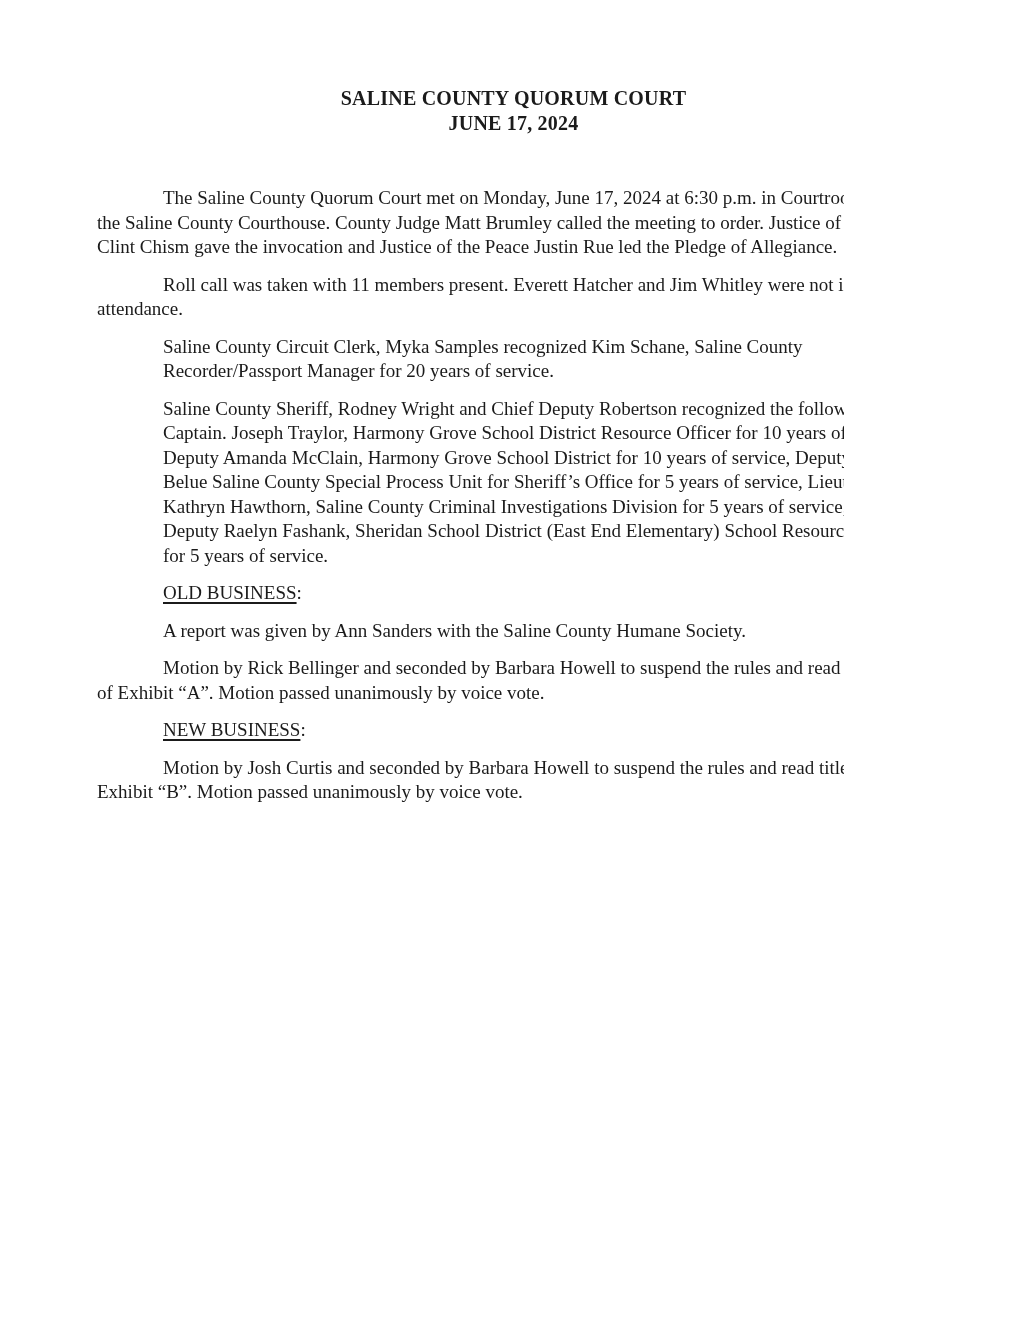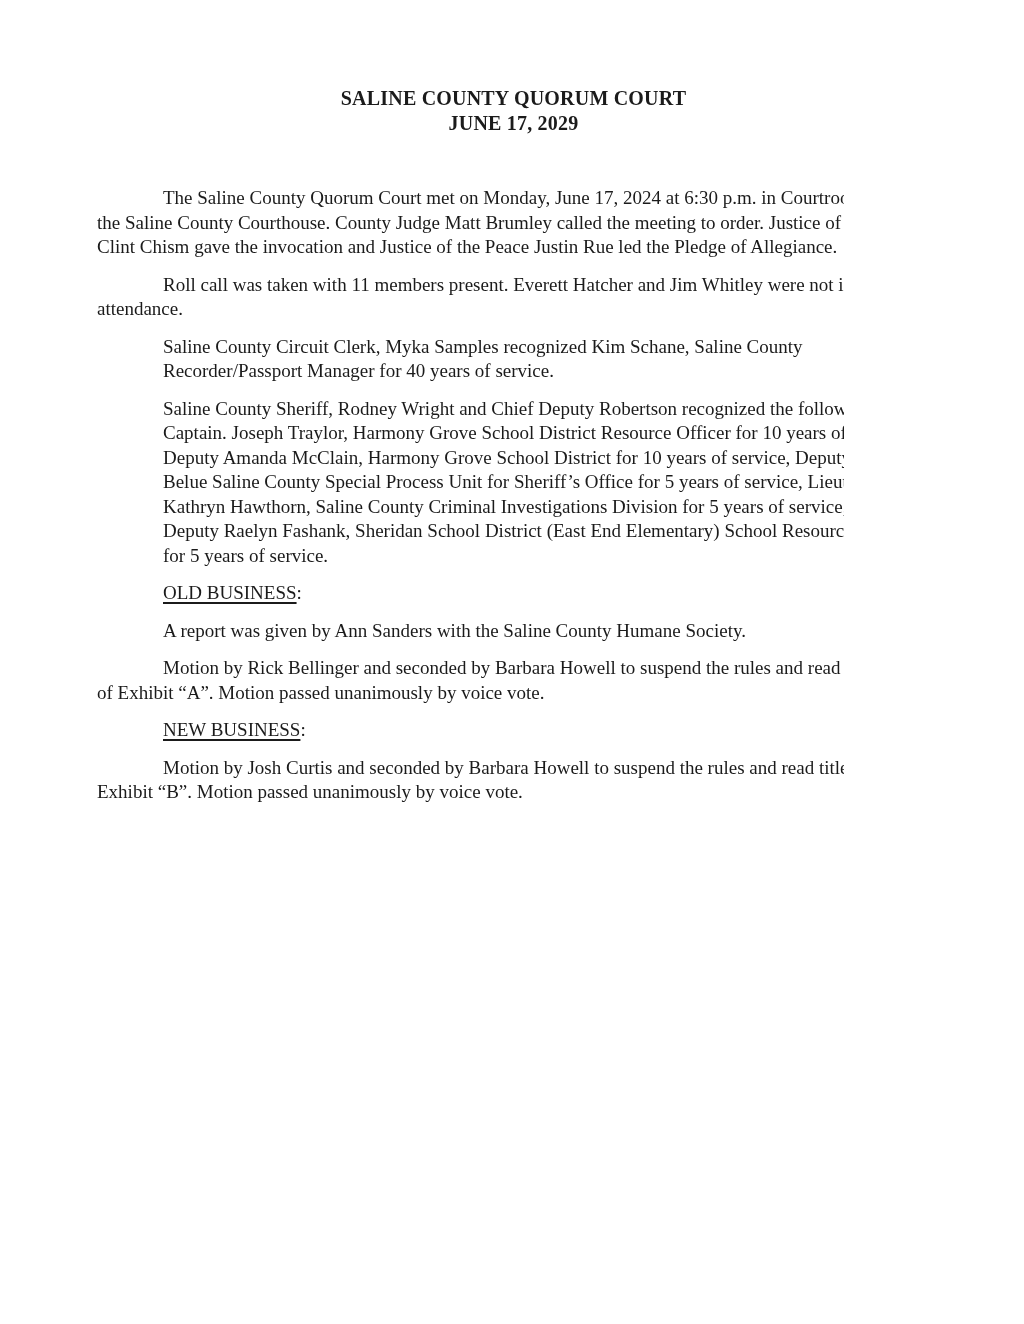--- a/index.html
+++ b/index.html
@@ -58,30 +58,30 @@
   }
 </style>
 </head>
 <body>
 
 <div class="page">
   <div class="content">
 
     <div class="title">
       <div>SALINE COUNTY QUORUM COURT</div>
-      <div>JUNE 17, 2029</div>
+      <div>JUNE 17, 2024</div>
     </div>
 
     <p class="para first">The Saline County Quorum Court met on Monday, June 17, 2024 at 6:30 p.m. in Courtroom #3 at the Saline County Courthouse. County Judge Matt Brumley called the meeting to order. Justice of the Peace Clint Chism gave the invocation and Justice of the Peace Justin Rue led the Pledge of Allegiance.</p>
 
     <p class="para">Roll call was taken with 11 members present. Everett Hatcher and Jim Whitley were not in attendance.</p>
 
 
 
-    <p class="para block">Saline County Circuit Clerk, Myka Samples recognized Kim Schane, Saline County Recorder/Passport Manager for 40 years of service.</p>
+    <p class="para block">Saline County Circuit Clerk, Myka Samples recognized Kim Schane, Saline County Recorder/Passport Manager for 20 years of service.</p>
 
 
     <p class="para block">Saline County Sheriff, Rodney Wright and Chief Deputy Robertson recognized the following; Captain. Joseph Traylor, Harmony Grove School District Resource Officer for 10 years of service, Deputy Amanda McClain, Harmony Grove School District for 10 years of service, Deputy David Belue Saline County Special Process Unit for Sheriff’s Office for 5 years of service, Lieutenant Kathryn Hawthorn, Saline County Criminal Investigations Division for 5 years of service, and Deputy Raelyn Fashank, Sheridan School District (East End Elementary) School Resource Officer for 5 years of service.</p>
 
     <p class="para heading"><span class="u">OLD BUSINESS</span><span>:</span></p>
 
     <p class="para">A report was given by Ann Sanders with the Saline County Humane Society.</p>
 
     <p class="para">Motion by Rick Bellinger and seconded by Barbara Howell to suspend the rules and read title only of Exhibit “A”. Motion passed unanimously by voice vote.</p>
 

